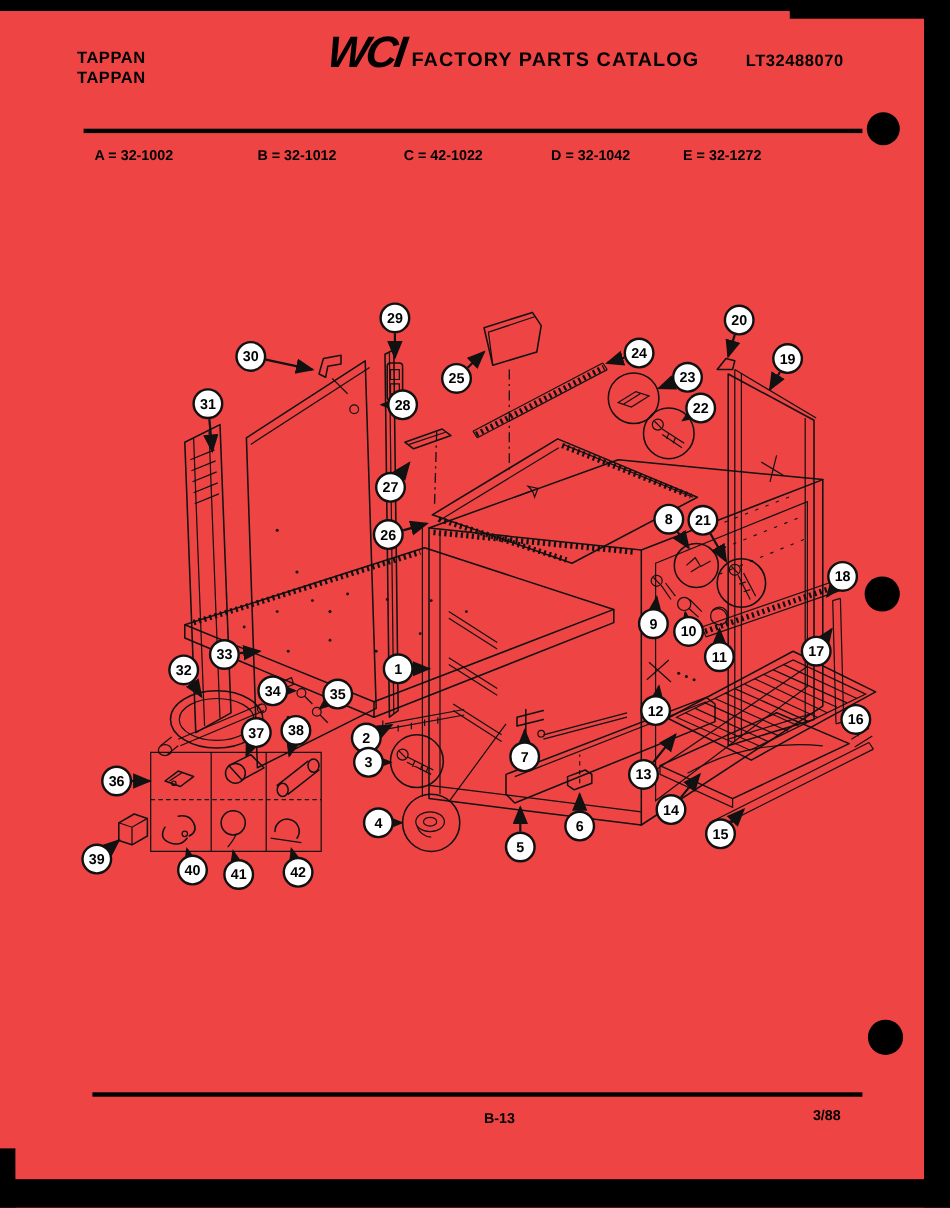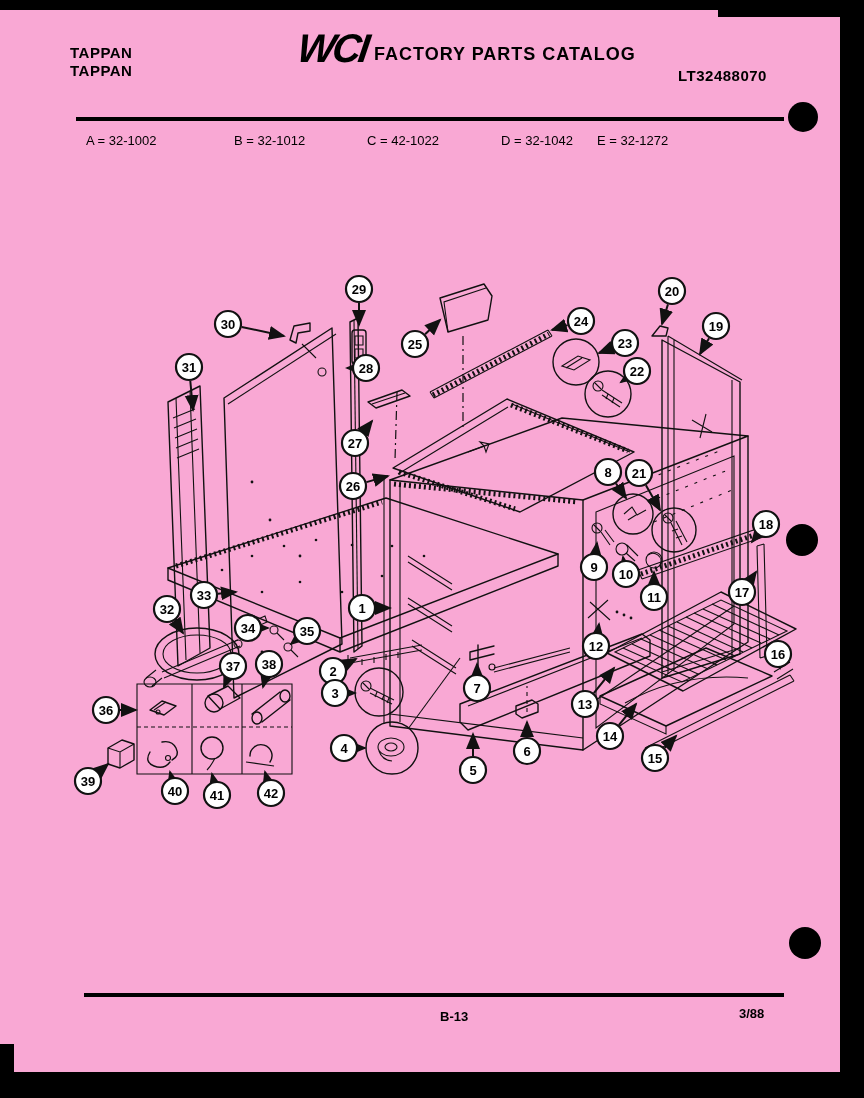--- a/index.html
+++ b/index.html
@@ -1,35 +1,35 @@
 <!DOCTYPE html>
 <html><head>
 <meta charset="utf-8">
 <style>
   html,body{margin:0;padding:0;background:#000;}
-  .scan{position:relative;width:864px;height:1098px;background:#f9a8d4;overflow:hidden;
+  .scan{position:relative;width:864px;height:1098px;background:#ef4444;overflow:hidden;
         font-family:"Liberation Sans",sans-serif;color:#000;}
   
   .bar{position:absolute;background:#000;}
   .bar.top{left:0;top:0;width:864px;height:10px;}
   .bar.topright{left:718px;top:0;width:146px;height:17px;}
   .bar.right{left:840px;top:0;width:24px;height:1098px;}
   .bar.bottom{left:0;top:1072px;width:864px;height:26px;}
   .bar.bottomleft{left:0;top:1044px;width:14px;height:54px;}
   
   .brand{position:absolute;left:70px;top:44px;font-size:15px;font-weight:700;line-height:18px;letter-spacing:.5px;}
   .logo{position:absolute;left:298px;top:26px;font-size:40px;font-weight:700;font-style:italic;
         letter-spacing:-3px;transform:skewX(-8deg);}
   .cat-title{position:absolute;left:374px;top:44px;font-size:18px;font-weight:700;letter-spacing:1px;}
-  .docnum{position:absolute;left:678px;top:47px;font-size:15px;font-weight:700;letter-spacing:.5px;margin-top:20px;}
+  .docnum{position:absolute;left:678px;top:47px;font-size:15px;font-weight:700;letter-spacing:.5px;}
   .rule{position:absolute;background:#000;}
   .rule.r1{left:76px;top:117px;width:708px;height:4px;}
   .rule.r2{left:84px;top:993px;width:700px;height:4px;}
   .models{position:absolute;left:0;top:133px;width:864px;height:20px;}
-  .models span{position:absolute;font-size:13px;font-weight:400;white-space:nowrap;}
+  .models span{position:absolute;font-size:13px;font-weight:700;white-space:nowrap;}
   .footer-page{position:absolute;left:440px;top:1009px;font-size:13px;font-weight:700;}
   .footer-date{position:absolute;left:739px;top:1006px;font-size:13px;font-weight:700;text-align:center;}
   svg.art{position:absolute;left:0;top:0;}
   svg.art *{vector-effect:non-scaling-stroke;}
   .ln{fill:none;stroke:#111;stroke-width:1.4;stroke-linejoin:round;stroke-linecap:round;}
   .ln2{fill:none;stroke:#111;stroke-width:1.1;}
   .hatch{fill:none;stroke:#111;stroke-width:5;stroke-dasharray:2,3;}
   .dashdot{fill:none;stroke:#111;stroke-width:1.2;stroke-dasharray:9,4,2,4;}
   .dots{fill:#111;stroke:none;}
   .callout-circle{fill:#fff;stroke:#111;stroke-width:2.2;}
@@ -48,21 +48,21 @@
   <div class="logo">WCI</div>
   <div class="cat-title">FACTORY PARTS CATALOG</div>
   <div class="docnum">LT32488070</div>
 
   <div class="rule r1"></div>
   <div class="models" id="models">
       <span style="left: 86px;">A = 32-1002</span>
       <span style="left: 234px;">B = 32-1012</span>
       <span style="left: 367px;">C = 42-1022</span>
       <span style="left: 501px;">D = 32-1042</span>
-      <span style="left: 597px;">E = 32-1272</span>
+      <span style="left: 621px;">E = 32-1272</span>
     </div>
 
   <svg class="art" width="864" height="1098" viewBox="0 0 864 1098">
     <defs>
       <marker id="arrowhead" markerWidth="9" markerHeight="8" refX="7.5" refY="3.5" orient="auto">
         <path d="M0,0 L8.5,3.5 L0,7 Z" fill="#111"></path>
       </marker>
     </defs>
 
     <g>

